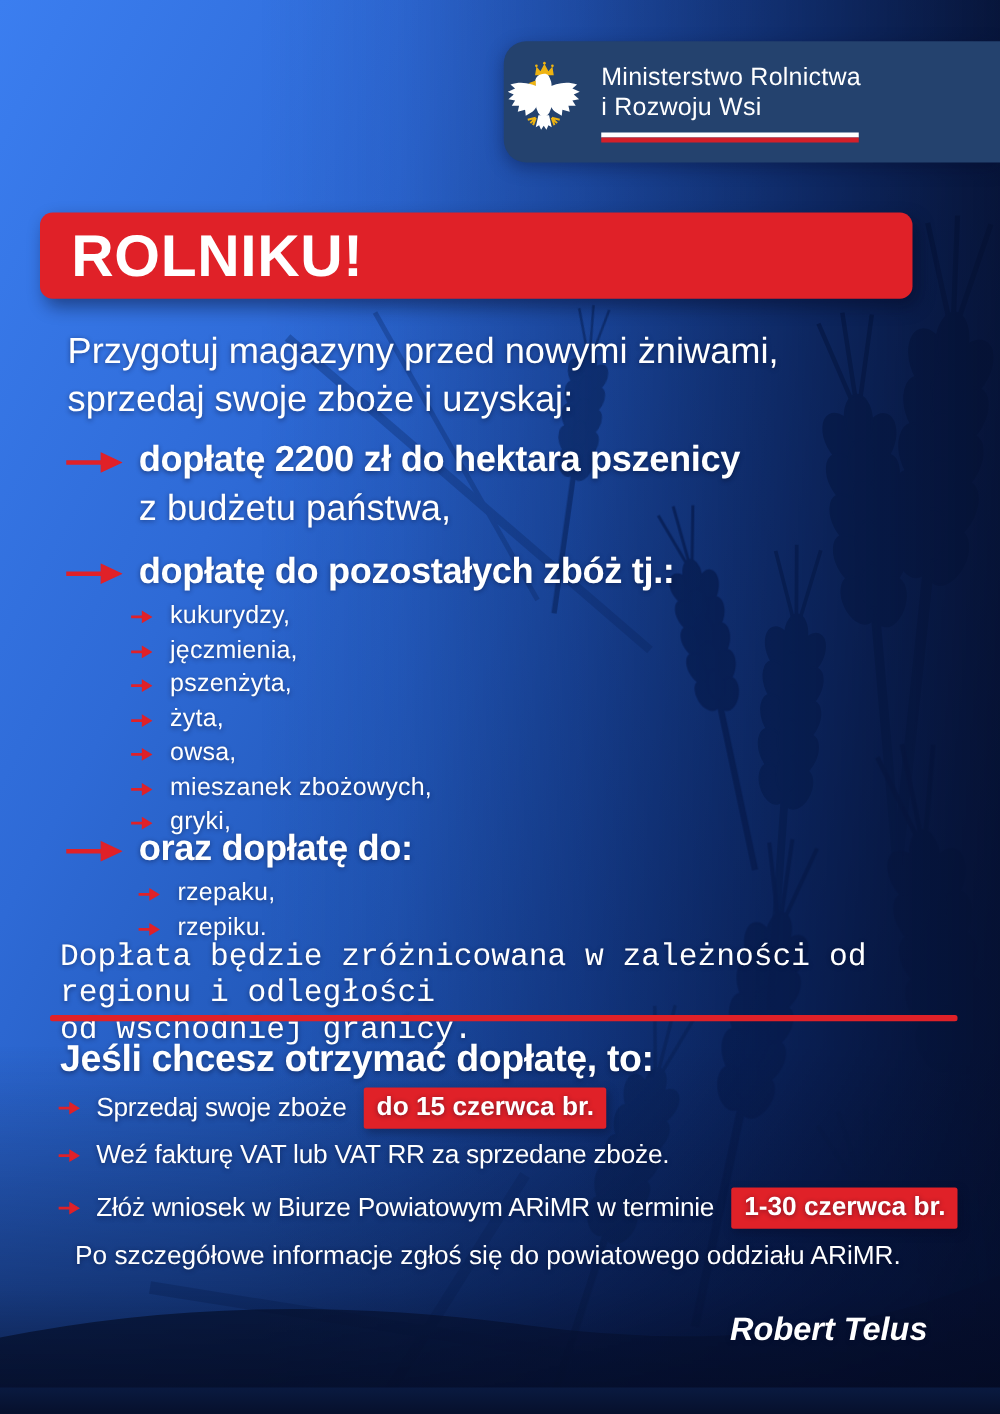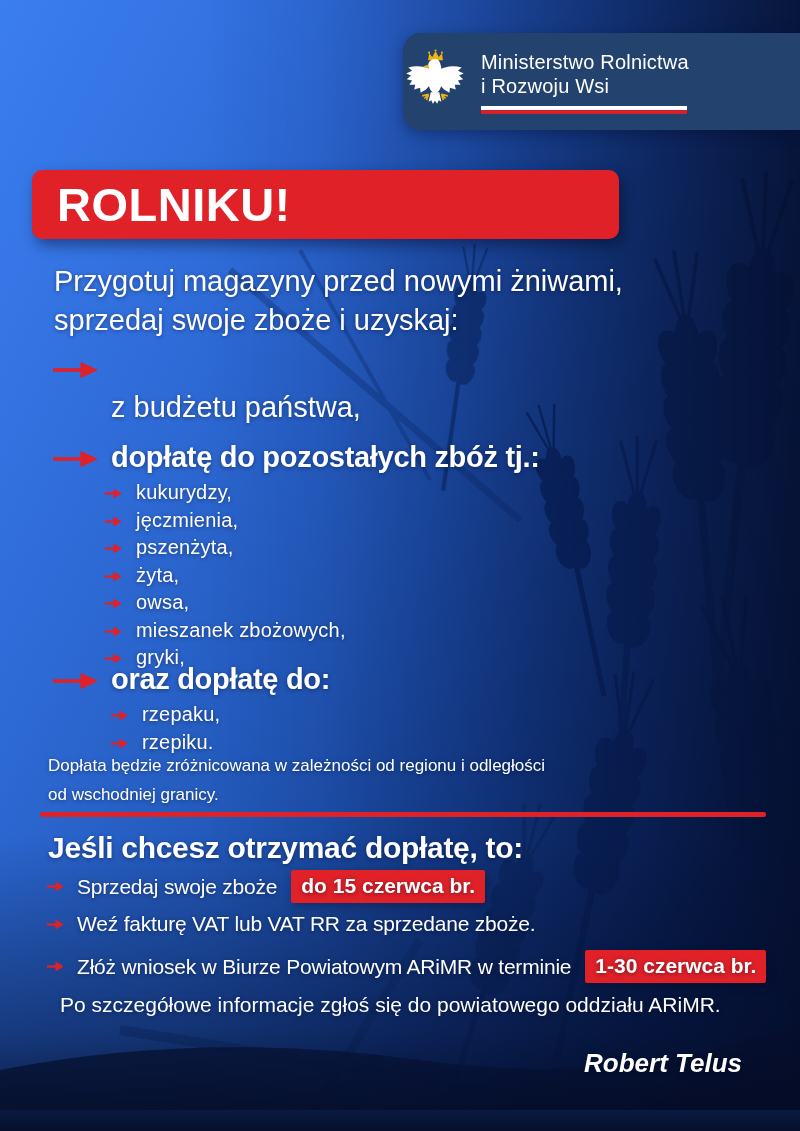--- a/index.html
+++ b/index.html
@@ -22,21 +22,21 @@
     box-shadow:0 4px 14px rgba(4,10,40,0.35);
   }
   .eagle { width:64px; height:74px; flex:0 0 auto; margin-right:14px; }
   .ministry-text { font-size:20px; line-height:24px; letter-spacing:0.2px; font-weight:400; }
   .flag-stripe { width:206px; margin-top:8px; }
   .flag-stripe .w { height:4px; background:#ffffff; }
   .flag-stripe .r { height:4px; background:#d4202a; }
 
   
   .title-banner {
-    position:absolute; top:170px; left:32px; width:587px; height:69px;
+    position:absolute; top:170px; left:32px; width:698px; height:69px;
     background:#e02128; border-radius:10px;
     box-shadow:4px 6px 14px rgba(4,8,34,0.45);
     display:flex; align-items:center; padding-left:25px; box-sizing:border-box;
   }
   .title-banner span { font-size:47px; font-weight:bold; letter-spacing:0.5px; }
 
   .txt-shadow { text-shadow:0 1px 4px rgba(2,8,36,0.45); }
 
   .intro { position:absolute; top:262px; left:54px; font-size:29px; line-height:39px; font-weight:400; }
 
@@ -45,21 +45,21 @@
   .barrow { width:46px; height:18px; flex:0 0 auto; margin-top:9px; }
   .barrow path { stroke:#e02128; fill:#e02128; }
   .bullet-sub { position:absolute; font-size:29px; font-weight:400; }
 
   .sublist { position:absolute; display:flex; flex-direction:column; }
   .subrow { display:flex; align-items:flex-start; gap:14px; height:27.5px; }
   .subrow span { font-size:20px; letter-spacing:0.2px; }
   .sarrow { width:18px; height:11px; flex:0 0 auto; margin-top:7px; }
   .sarrow path { stroke:#e02128; fill:#e02128; }
 
-  .note { position:absolute; top:751px; left:48px; font-size:17px; line-height:29px; font-weight:400; }
+  .note { position:absolute; top:751px; left:48px; font-size:25px; line-height:29px; font-weight:400;font-family:Liberation Mono, monospace; }
 
   .divider { position:absolute; top:812px; left:40px; width:726px; height:5px; background:#e02128; border-radius:2px; }
 
   .steps-heading { position:absolute; top:831px; left:48px; font-size:30px; font-weight:bold; letter-spacing:-0.3px; }
 
   .step { position:absolute; left:46px; display:flex; align-items:center; gap:13px; }
   .step .txt { font-size:21px; letter-spacing:-0.2px; }
   .step .hl {
     display:inline-block; background:#e02128; color:#fff; font-weight:bold;
     font-size:21px; padding:4px 10px 5px; border-radius:2px; margin-left:1px;
@@ -174,20 +174,21 @@
   <div class="intro txt-shadow">
     <div>Przygotuj magazyny przed nowymi żniwami,</div>
     <div>sprzedaj swoje zboże i uzyskaj:</div>
   </div>
 
   <div class="bullet txt-shadow" style="top:352px">
     <svg class="barrow" viewBox="0 0 46 18">
         <path d="M1 9 H31" stroke-width="3.6" fill="none"></path>
         <path d="M29 1.5 L45 9 L29 16.5 Z"></path>
       </svg>
+    <div class="txt">dopłatę 2200 zł do hektara pszenicy</div>
   </div>
   <div class="bullet-sub txt-shadow" style="top:391px;left:111px">z budżetu państwa,</div>
 
   <div class="bullet txt-shadow" style="top:441px">
     <svg class="barrow" viewBox="0 0 46 18">
         <path d="M1 9 H31" stroke-width="3.6" fill="none"></path>
         <path d="M29 1.5 L45 9 L29 16.5 Z"></path>
       </svg>
     <div class="txt">dopłatę do pozostałych zbóż tj.:</div>
   </div>

